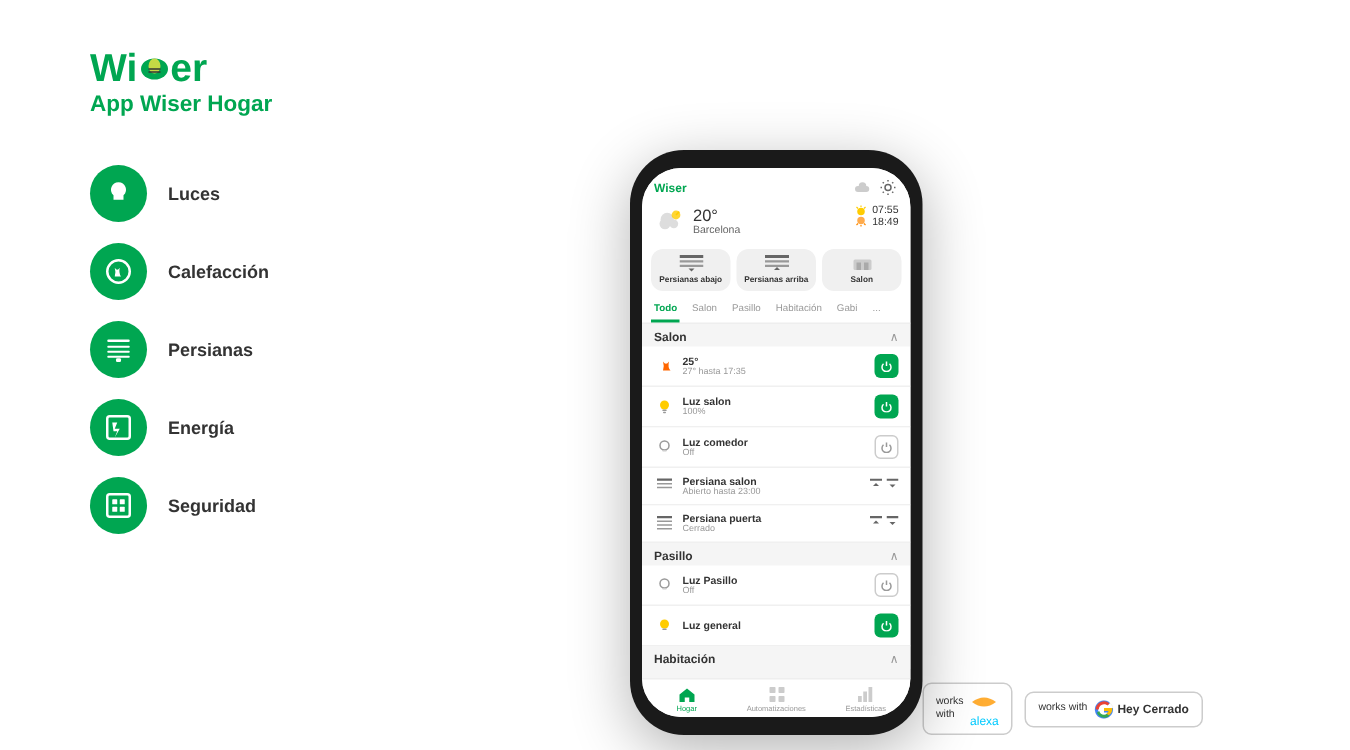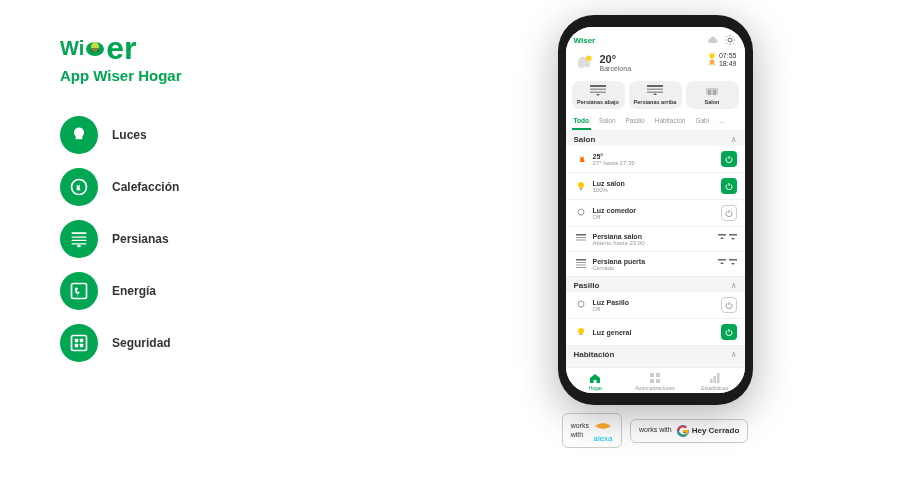--- a/index.html
+++ b/index.html
@@ -59,22 +59,22 @@
     .menu-label {
       font-size: 12px;
       font-weight: 600;
       color: #333;
     }
 
     
     .right-panel {
       flex: 1;
       display: flex;
-      flex-direction: column;
-      align-items: center;
+      flex-direction: row;
+      align-items: flex-end;
       justify-content: flex-start;
       padding: 10px 10px 10px 0;
       position: relative;
     }
 
     
     .phone-wrapper {
       position: relative;
       margin-top: 5px;
     }
@@ -139,21 +139,21 @@
     .weather-icon-svg {
       width: 22px;
       height: 22px;
     }
     .temp-city {
       display: flex;
       flex-direction: column;
     }
     .temp-value {
       font-size: 11px;
-      font-weight: 700;
+      font-weight: 400;
       color: #333;
     }
     .city-name {
       font-size: 7px;
       color: #666;
     }
     .time-col {
       text-align: right;
     }
     .time-row {
@@ -341,29 +341,29 @@
       padding: 4px 8px;
       background: white;
     }
   </style>
 </head>
 <body>
 
 <div class="left-panel">
   <div class="logo-area">
     <div style="display:flex;align-items:center;gap:0;">
-      <span style="font-size:20px;font-weight:900;color:#00a651;font-family:sans-serif;">Wi</span>
+      <span style="font-size:26px;font-weight:900;color:#00a651;font-family:sans-serif;">Wi</span>
 
       <svg width="22" height="22" viewBox="0 0 22 22">
         <ellipse cx="11" cy="11" rx="9" ry="7" fill="#00a651"></ellipse>
         <ellipse cx="11" cy="9" rx="4" ry="5" fill="#f5e642" opacity="0.8"></ellipse>
         <line x1="7" y1="11" x2="15" y2="11" stroke="#333" stroke-width="1"></line>
         <line x1="7" y1="13" x2="15" y2="13" stroke="#333" stroke-width="1"></line>
       </svg>
-      <span style="font-size:32px;font-weight:900;color:#00a651;font-family:sans-serif;">er</span>
+      <span style="font-size:26px;font-weight:900;color:#00a651;font-family:sans-serif;">er</span>
     </div>
     <div class="app-subtitle">App Wiser Hogar</div>
   </div>
 
   <ul class="menu-list">
 
     <li class="menu-item">
       <div class="menu-icon-circle">
         <svg viewBox="0 0 24 24">
             <path d="M9 21h6m-6-4h6M12 3a6 6 0 0 1 4 10.47V17H8v-3.53A6 6 0 0 1 12 3z"></path>

